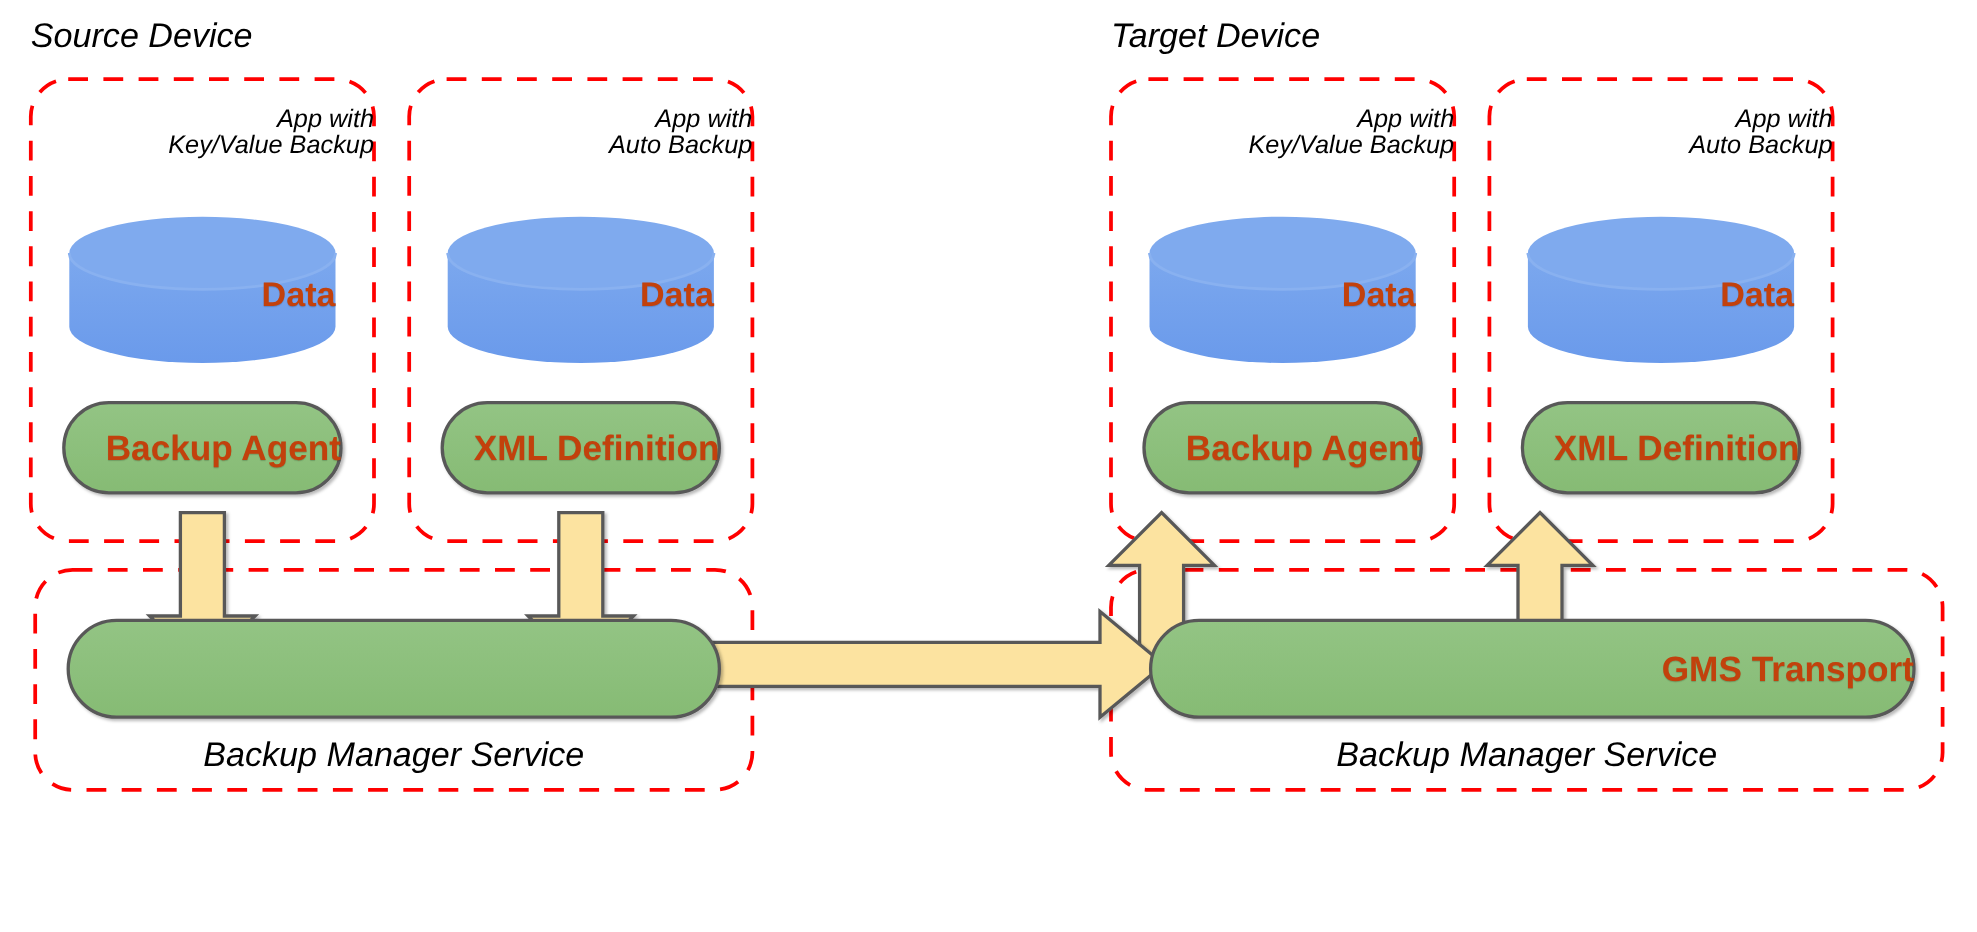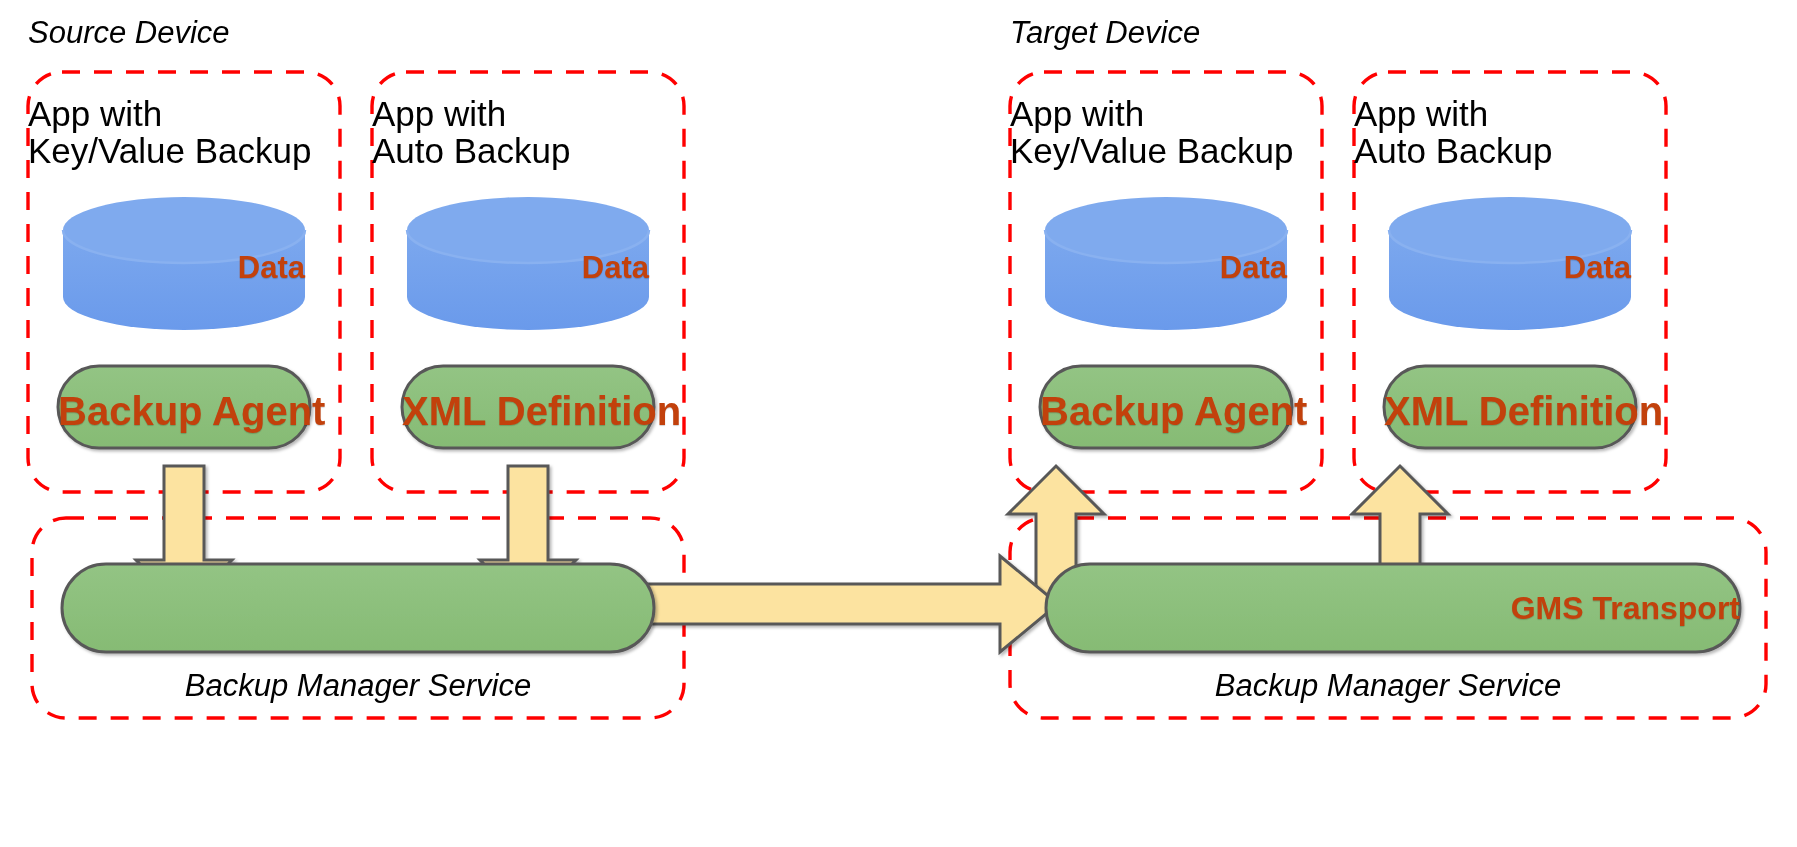--- a/index.html
+++ b/index.html
@@ -6,34 +6,34 @@
   body{width:1797px;height:847px;position:relative;overflow:hidden;
        font-family:"Liberation Sans","DejaVu Sans",sans-serif;}
   #stage{position:absolute;left:0;top:0;width:1797px;height:847px;}
   svg#canvas{position:absolute;left:0;top:0;width:1797px;height:847px;}
 
   .device-title{
     position:absolute;font-style:italic;font-size:31px;color:#000;
     white-space:nowrap;font-weight:400;
   }
   .app-title{
-    position:absolute;font-size:35px;color:#000;
-    text-align:left;line-height:1.06;font-weight:400;
+    position:absolute;font-style:italic;font-size:23px;color:#000;
+    text-align:right;line-height:1.06;font-weight:400;
   }
   .bms-title{
     position:absolute;font-style:italic;font-size:31px;color:#000;
     text-align:center;white-space:nowrap;font-weight:400;
   }
   .node-label{
     position:absolute;color:#c2410c;font-weight:bold;text-align:right;
     white-space:nowrap;pointer-events:none;
     text-shadow:0 1px 1px rgba(0,0,0,.18);
   }
   .cyl-label{font-size:31px;}
-  .pill-label{font-size:40px;}
+  .pill-label{font-size:32px;}
   .transport-label{font-size:32px;}
 </style>
 </head>
 <body>
 
 <div id="stage">
 
   <svg id="canvas" viewBox="0 0 1797 847" xmlns="http://www.w3.org/2000/svg">
     <defs>
       <linearGradient id="cylBody" x1="0" y1="0" x2="0" y2="1">

